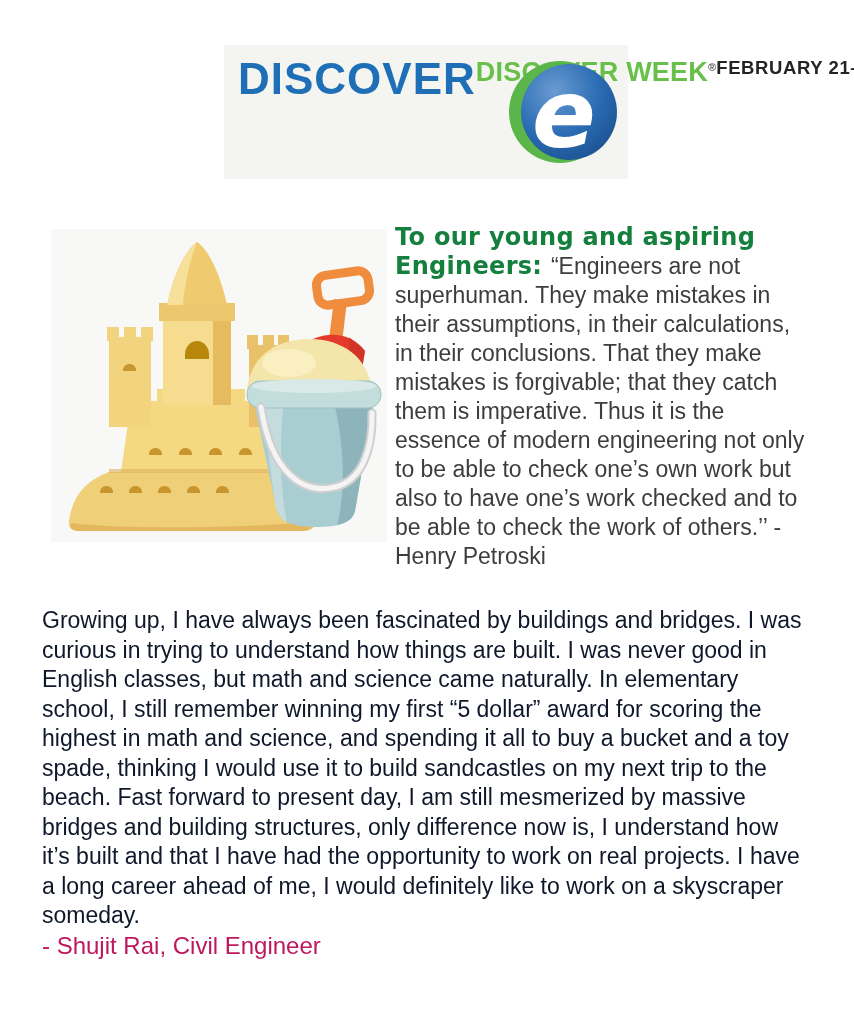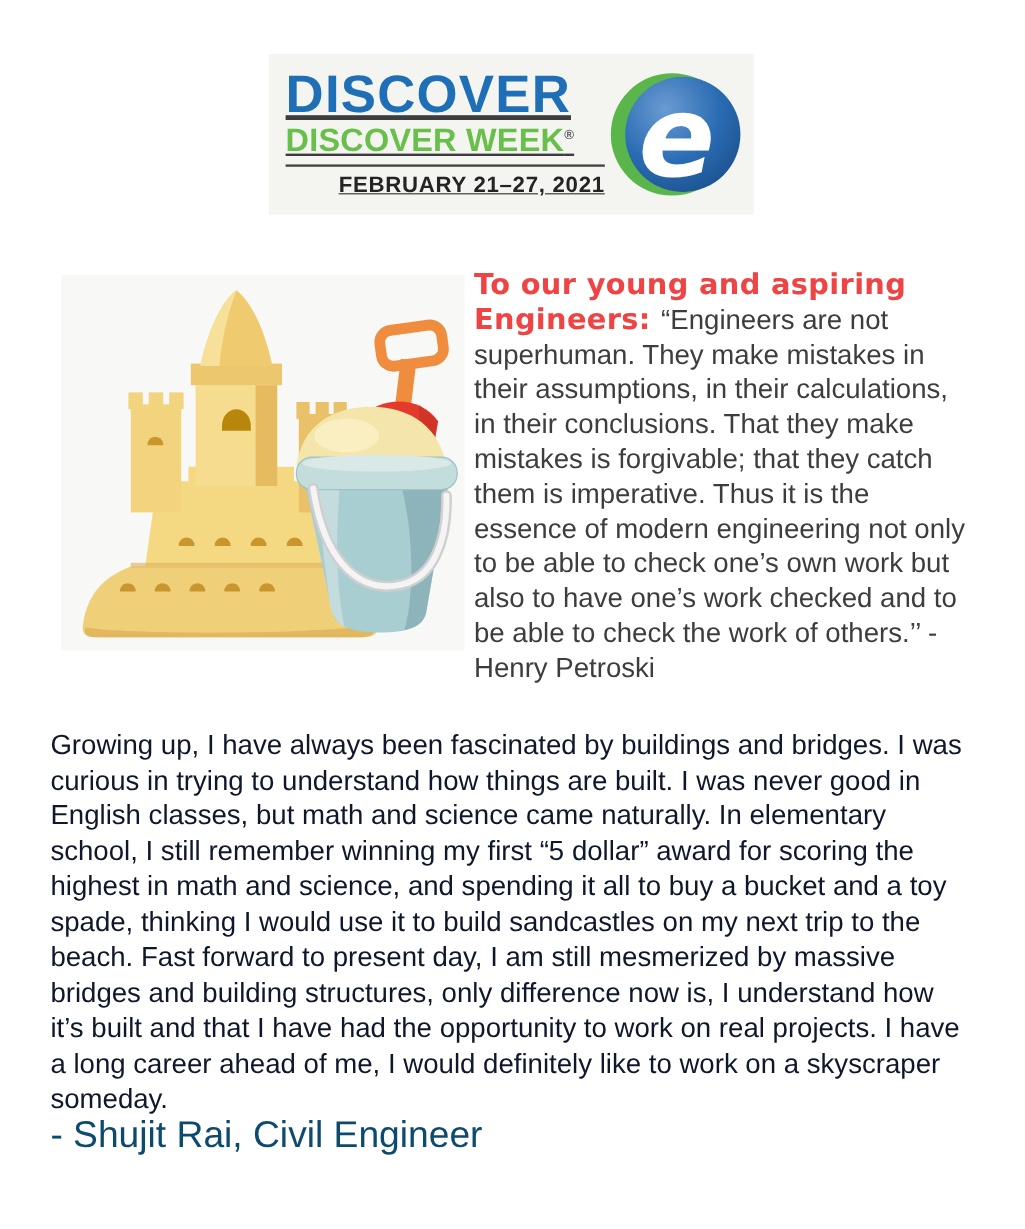--- a/index.html
+++ b/index.html
@@ -17,21 +17,21 @@
   }
   
   .logo-wrap{text-align:center;margin:0 0 44px 0;}
   .logo-panel{
     display:inline-flex;
     align-items:flex-start;
     background:#f4f4f1;
     padding:12px 8px 10px 14px;
     text-align:left;
   }
-  .logo-text{display:flex;flex-direction:column;width:266px;text-decoration:underline;}
+  .logo-text{display:flex;width:266px;}
   .logo-discover{
     font-size:44px;font-weight:bold;line-height:1.02;
     color:#1e6fb5;letter-spacing:1px;white-space:nowrap;
   }
   .logo-eweek{
     font-size:27px;font-weight:bold;line-height:1.12;
     color:#68bf4a;letter-spacing:0.2px;white-space:nowrap;
   }
   .logo-eweek sup{font-size:11px;vertical-align:super;color:#555;}
   .logo-rule{height:2px;background:#474747;margin:5px 0 4px 0;}
@@ -50,31 +50,31 @@
   }
   .quote-text{
     margin:0;
     font-size:23px;line-height:29px;color:#3d3d3d;
   }
   .quote-heading{
     font-family:"DejaVu Sans",sans-serif;
     font-weight:bold;
     font-size:24px;
     letter-spacing:0.3px;
-    color:#ef4444;
+    color:#15803d;
   }
   
   .bio-text{
     clear:both;
     margin:35px 0 0 0;
     font-size:23px;line-height:29.5px;color:#0f172a;
   }
   .signature{
     margin:0;
-    font-size:31px;line-height:29.5px;color:#0c4a6e;
+    font-size:24px;line-height:29.5px;color:#be185d;
   }
 </style>
 </head>
 <body>
 
 <div class="page">
 
   <div class="logo-wrap">
     <div class="logo-panel">
       <div class="logo-text">

